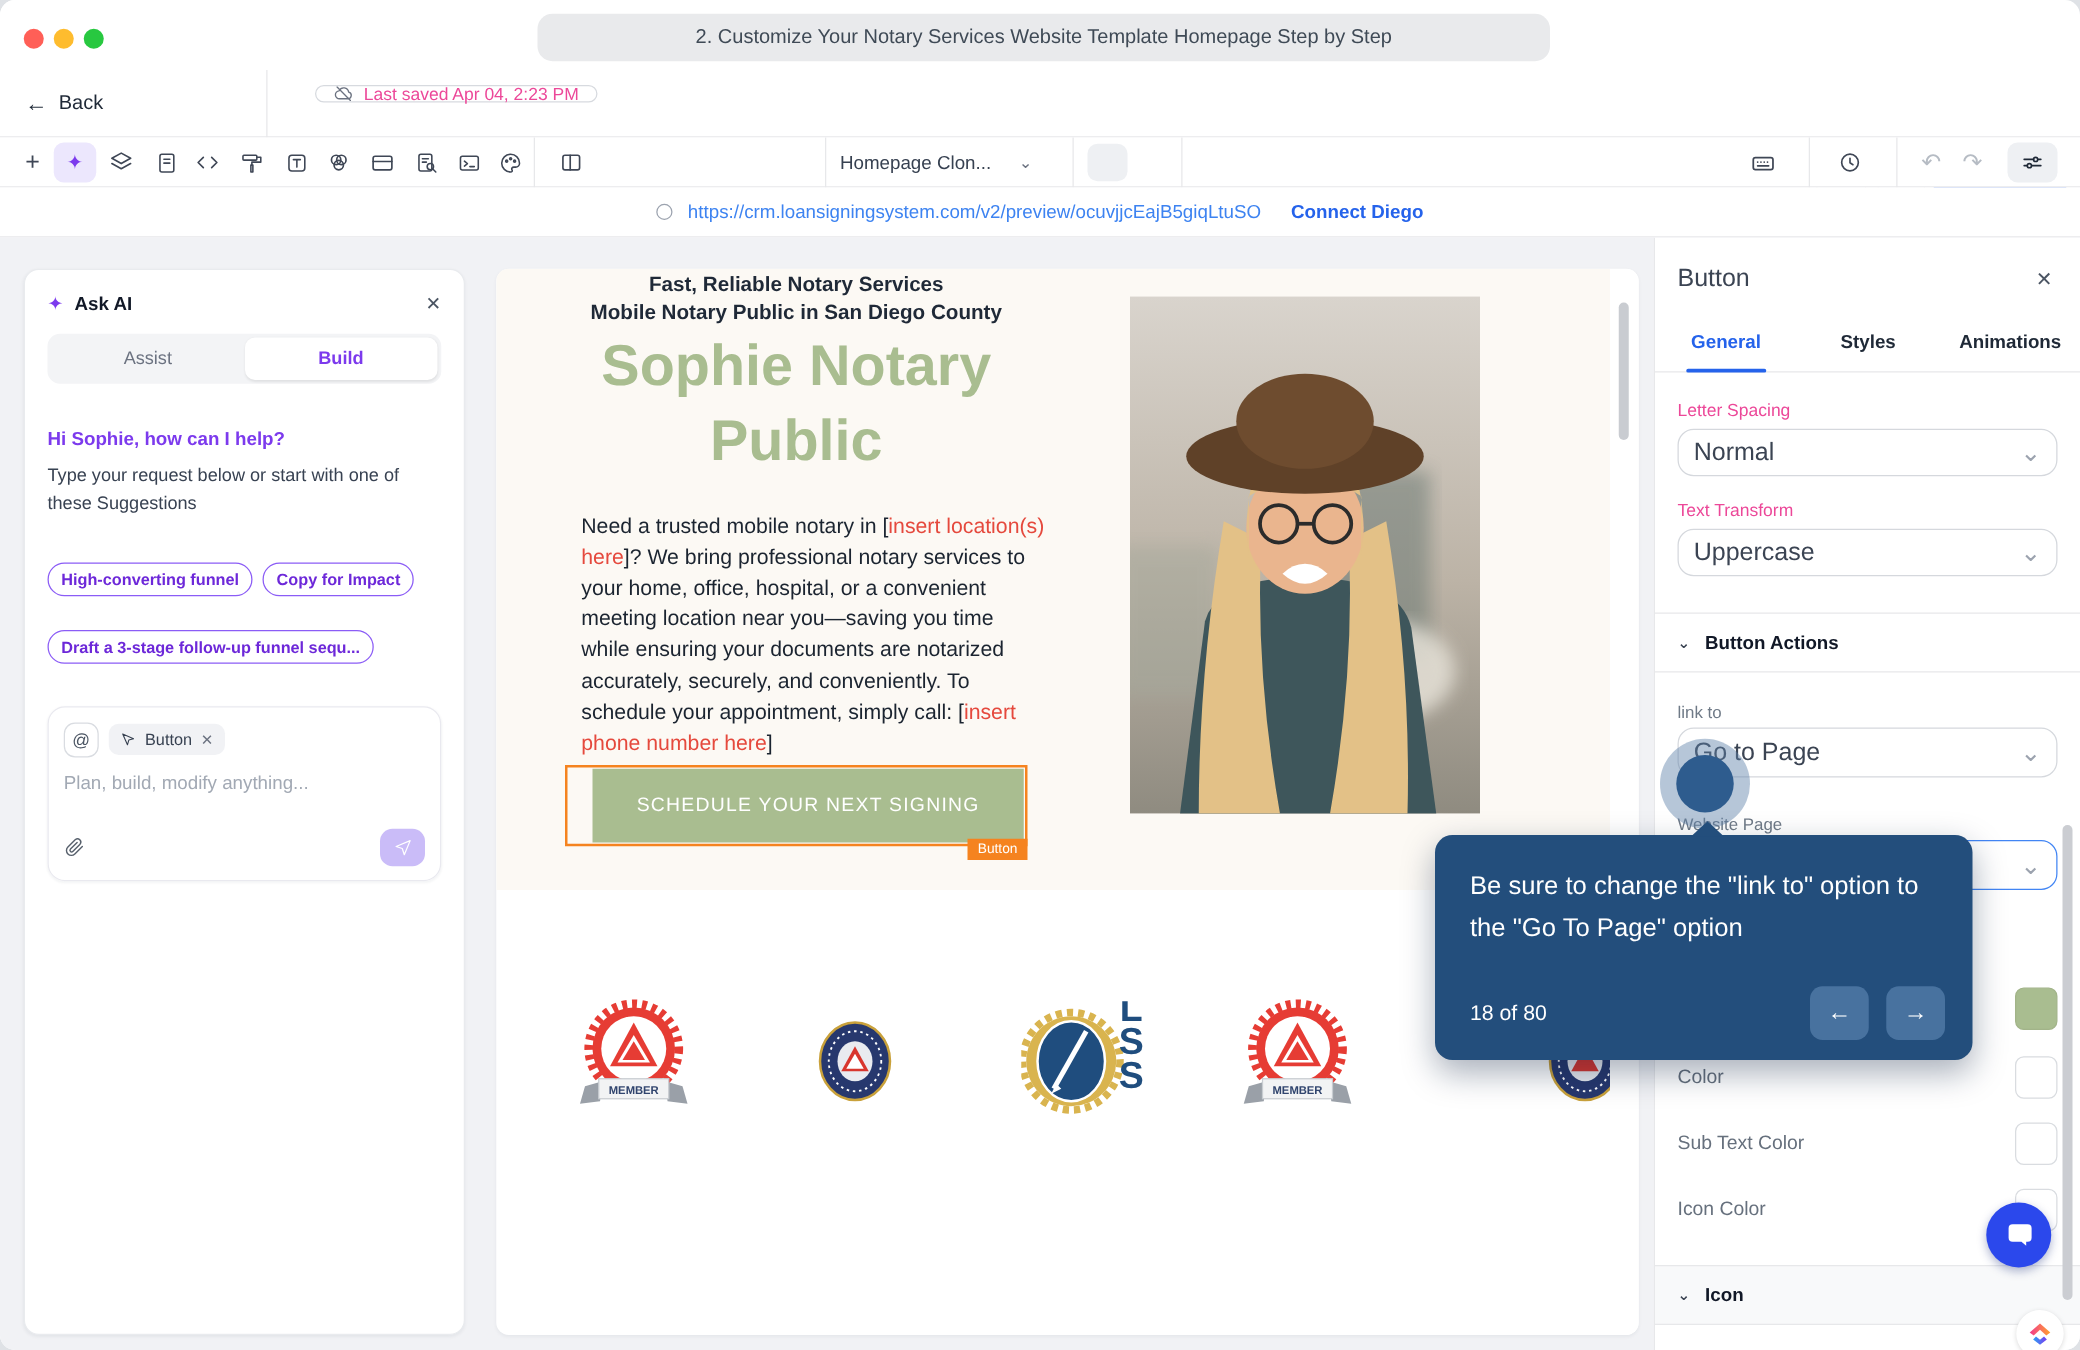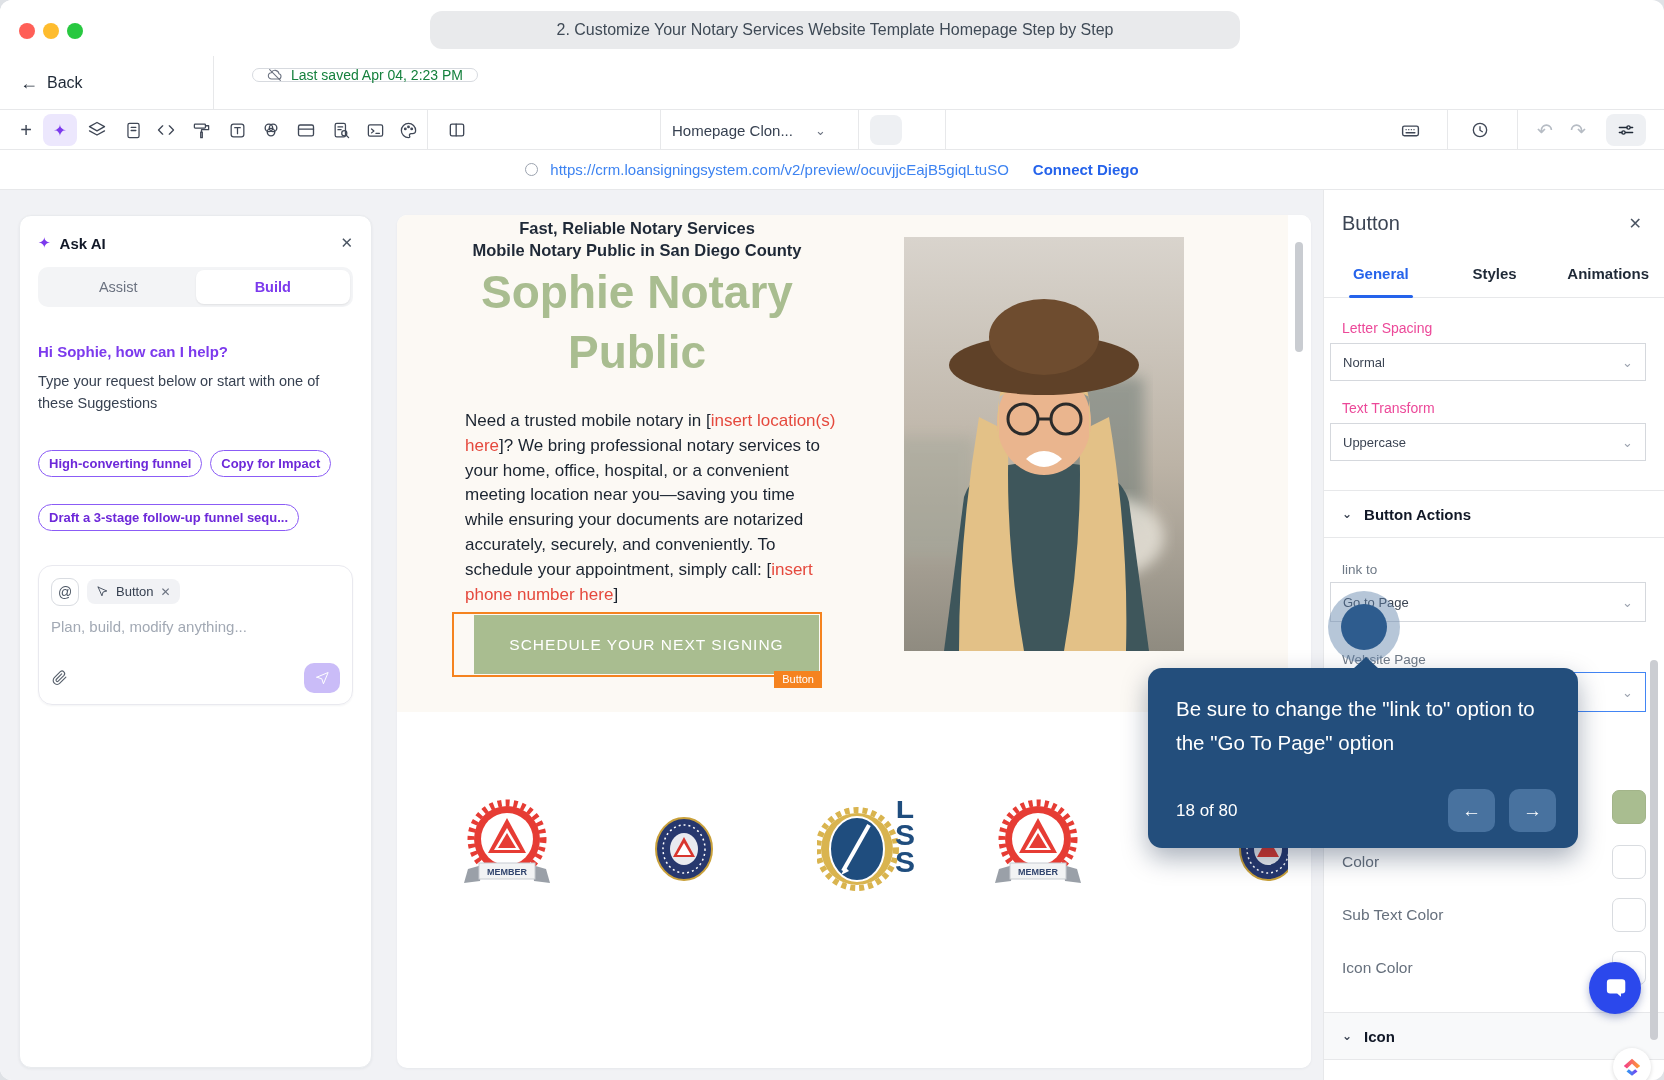--- a/index.html
+++ b/index.html
@@ -11,21 +11,21 @@
   .titlebar { position:absolute; left:0; top:0; width:1336px; height:56px; background:#fff; }
   .lights { position:absolute; left:19px; top:23px; display:flex; gap:8px; }
   .light { width:16px; height:16px; border-radius:50%; }
   .titlepill { position:absolute; left:430px; top:11px; width:810px; height:38px; background:#e9eaec; border-radius:12px; display:flex; align-items:center; justify-content:center; font-size:16px; color:#3f4a56; }
 
   
   .header { position:absolute; left:0; top:56px; width:1664px; height:54px; background:#fff; border-bottom:1px solid #e7e8ea; }
   .back { position:absolute; left:20px; top:14px; display:flex; align-items:center; gap:9px; font-size:16px; color:#1f2937; cursor:pointer; height:26px; }
   .back .arr { font-size:18px; }
   .vdiv { position:absolute; top:0; width:1px; height:54px; background:#e7e8ea; }
-  .savedpill { position:absolute; left:252px; top:12px; height:14px; border:1px solid #d7dadf; border-radius:15px; display:flex; align-items:center; gap:8px; padding:0 14px; color:#15803d; font-size:14px; background:#fff; }
+  .savedpill { position:absolute; left:252px; top:12px; height:14px; border:1px solid #d7dadf; border-radius:15px; display:flex; align-items:center; gap:8px; padding:0 14px; color:#ec4899; font-size:14px; background:#fff; }
   .hbtn { position:absolute; top:66px; height:38px; border:1px solid #e2e4e8; border-radius:10px; background:#fff; display:flex; align-items:center; justify-content:center; cursor:pointer; }
   .hbtn svg { stroke:#3f4756; }
   .dot { position:absolute; right:-5px; top:-5px; width:13px; height:13px; border-radius:50%; background:#f7a325; border:2px solid #fff; }
   .publish { position:absolute; left:1547px; top:66px; width:106px; height:38px; background:#1d5ef2; border:none; border-radius:9px; color:#fff; font-size:15px; font-weight:700; display:flex; align-items:center; justify-content:center; gap:8px; cursor:pointer; }
 
   
   .toolbar { position:absolute; left:0; top:110px; width:1664px; height:40px; background:#fff; border-bottom:1px solid #e7e8ea; }
   .tico { position:absolute; top:8px; width:24px; height:24px; display:flex; align-items:center; justify-content:center; color:#3f4756; cursor:pointer; }
   .tico svg { stroke:#3f4756; }
   .ai-btn { position:absolute; left:43px; top:4px; width:34px; height:32px; background:#ece7fd; border-radius:8px; display:flex; align-items:center; justify-content:center; color:#7c3aed; font-size:16px; cursor:pointer; }
@@ -86,21 +86,21 @@
   
   .inspector { position:absolute; left:1323px; top:0; width:341px; height:890px; background:#fff; border-left:1px solid #e7e8ea; }
   .insp-title { position:absolute; left:18px; top:22px; font-size:20px; color:#3b4453; }
   .insp-x { position:absolute; right:22px; top:24px; color:#4b5563; font-size:16px; cursor:pointer; }
   .insp-tabs { position:absolute; left:0; top:60px; width:341px; height:48px; border-bottom:1px solid #e7e8ea; display:flex; }
   .itab { flex:1; display:flex; align-items:center; justify-content:center; font-size:15px; font-weight:700; color:#1f2937; cursor:pointer; position:relative; }
   .itab.active { color:#2563eb; }
   .itab.active::after { content:""; position:absolute; left:22%; right:22%; bottom:-1px; height:3px; background:#2563eb; border-radius:2px; }
   .flabel { position:absolute; left:18px; font-size:14px; color:#ec4899; }
   .slabel { position:absolute; left:18px; font-size:13.5px; color:#6f7a87; }
-  .select { position:absolute; left:6px; right:18px; height:38px; border:1px solid #d5d8dd; border-radius:0; background:#fff; display:flex; align-items:center; padding:0 12px; font-size:13px; color:#3b4453; cursor:pointer; }
+  .select { position:absolute; left:18px; right:18px; height:38px; border:1px solid #d5d8dd; border-radius:13px; background:#fff; display:flex; align-items:center; padding:0 12px; font-size:20px; color:#3b4453; cursor:pointer; }
   .select .chev { margin-left:auto; color:#9ca3af; }
   .select.focused { border:1.5px solid #4285f4; height:40px; }
   .sechead { position:absolute; left:0; width:341px; height:48px; border-top:1px solid #e7e8ea; border-bottom:1px solid #e7e8ea; display:flex; align-items:center; gap:12px; padding:0 18px; font-size:15px; font-weight:700; color:#111827; cursor:pointer; }
   .sechead .sch { color:#3b4453; font-size:12px; }
   .crow-label { position:absolute; left:18px; font-size:15.5px; color:#66707d; }
   .swatch { position:absolute; right:18px; width:34px; height:34px; border-radius:7px; border:1px solid #d9dce0; background:#fff; cursor:pointer; }
   .swatch.green { background:#a9bd90; border-color:#a2b489; }
   .ithumb { position:absolute; right:6px; top:470px; width:8px; height:380px; border-radius:4px; background:#cbcdd2; cursor:pointer; }
   .iconsec { background:#f8f9fa; }
 

